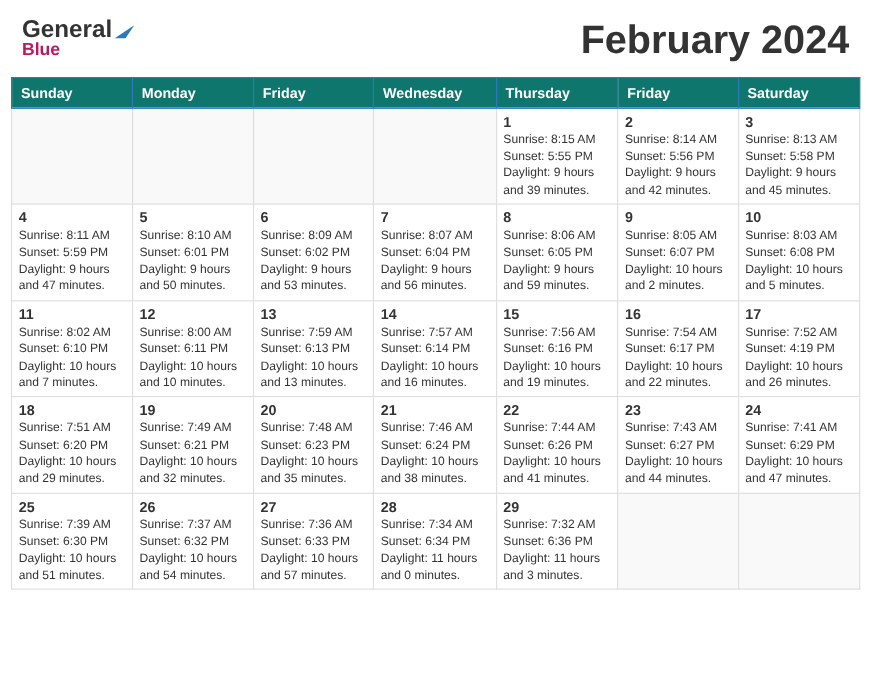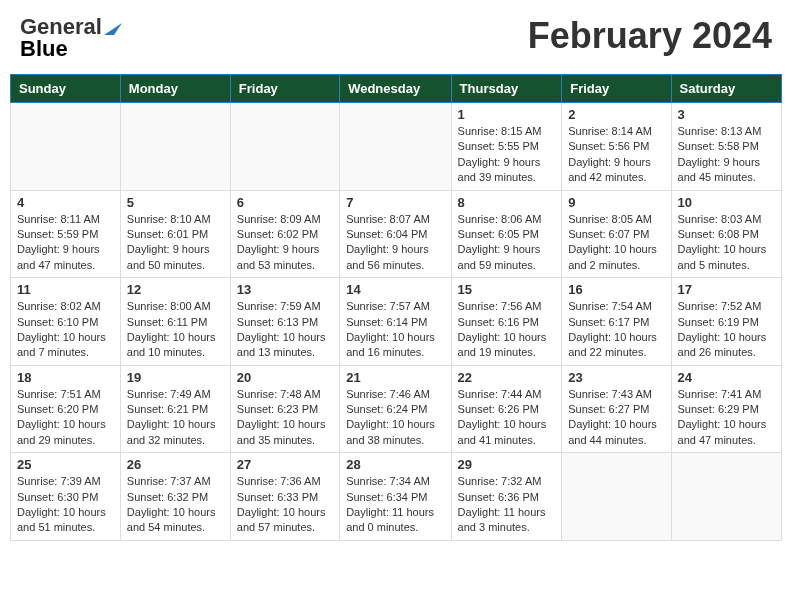--- a/index.html
+++ b/index.html
@@ -23,23 +23,23 @@
       align-items: flex-start;
       text-align: right;
     }
     .logo-general {
       font-size: 22px;
       font-weight: bold;
       color: #333;
       line-height: 1;
     }
     .logo-blue {
-      font-size: 22px;
+      font-size: 16px;
       font-weight: bold;
-      color: #000000;
+      color: #be185d;
       line-height: 1;
     }
     .title-block {
       text-align: right;
     }
     .main-title {
       font-size: 36px;
       font-weight: bold;
       color: #333;
       line-height: 1.1;
@@ -47,21 +47,21 @@
     .subtitle {
       font-size: 16px;
       color: #555;
     }
     .calendar {
       width: 100%;
       border-collapse: collapse;
       border: 1px solid #ccc;
     }
     .calendar th {
-      background-color: #14532d;
+      background-color: #0f766e;
       color: #fff;
       text-align: left;
       padding: 6px 8px;
       font-size: 13px;
       border: 1px solid #2a7abf;
     }
     .calendar td {
       vertical-align: top;
       border: 1px solid #ddd;
       padding: 4px 6px;
@@ -237,21 +237,21 @@
         <td>
           <span class="day-number">16</span>
           <div class="day-info">Sunrise: 7:54 AM
 Sunset: 6:17 PM
 Daylight: 10 hours
 and 22 minutes.</div>
         </td>
         <td>
           <span class="day-number">17</span>
           <div class="day-info">Sunrise: 7:52 AM
-Sunset: 6:19 PM
+Sunset: 4:19 PM
 Daylight: 10 hours
 and 26 minutes.</div>
         </td>
       </tr>
       <tr class="week-row">
         <td>
           <span class="day-number">18</span>
           <div class="day-info">Sunrise: 7:51 AM
 Sunset: 6:20 PM
 Daylight: 10 hours

